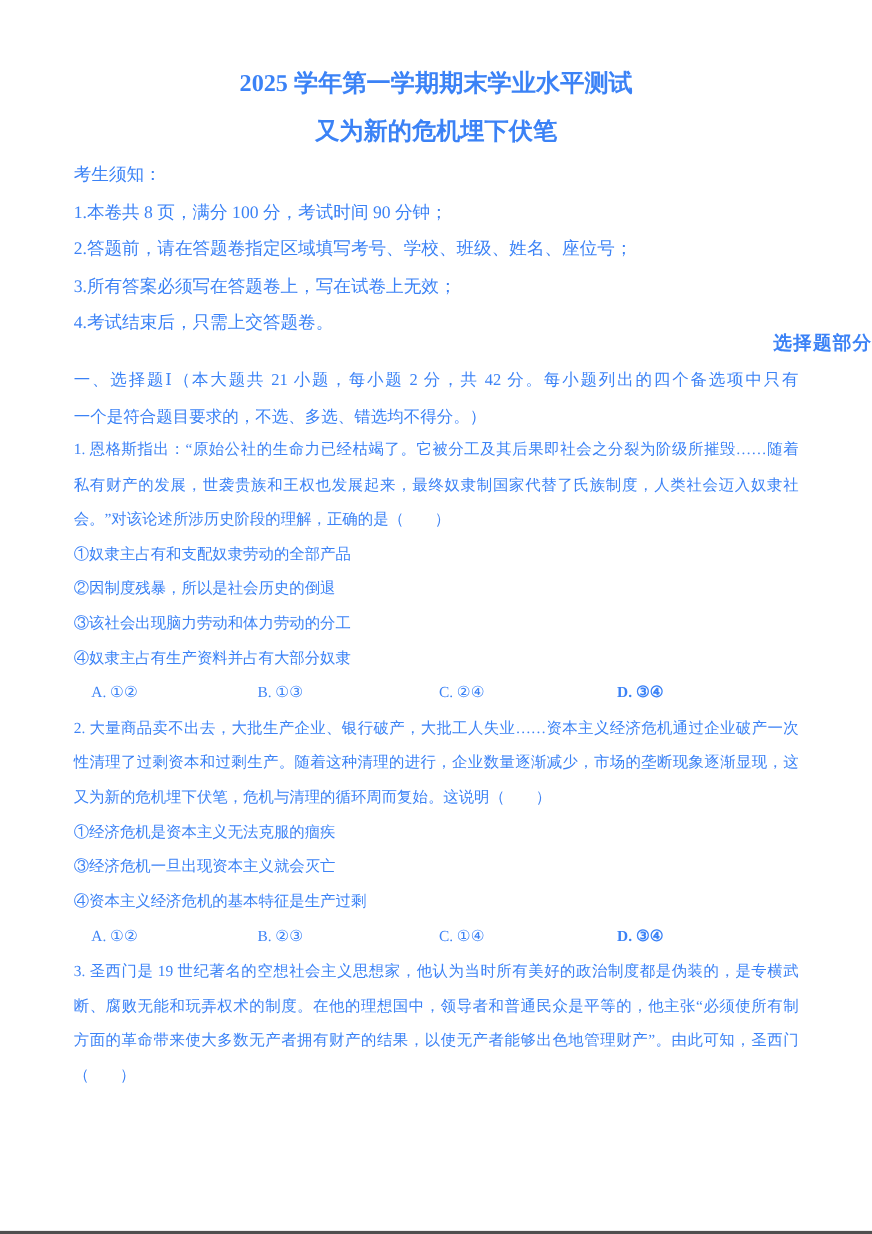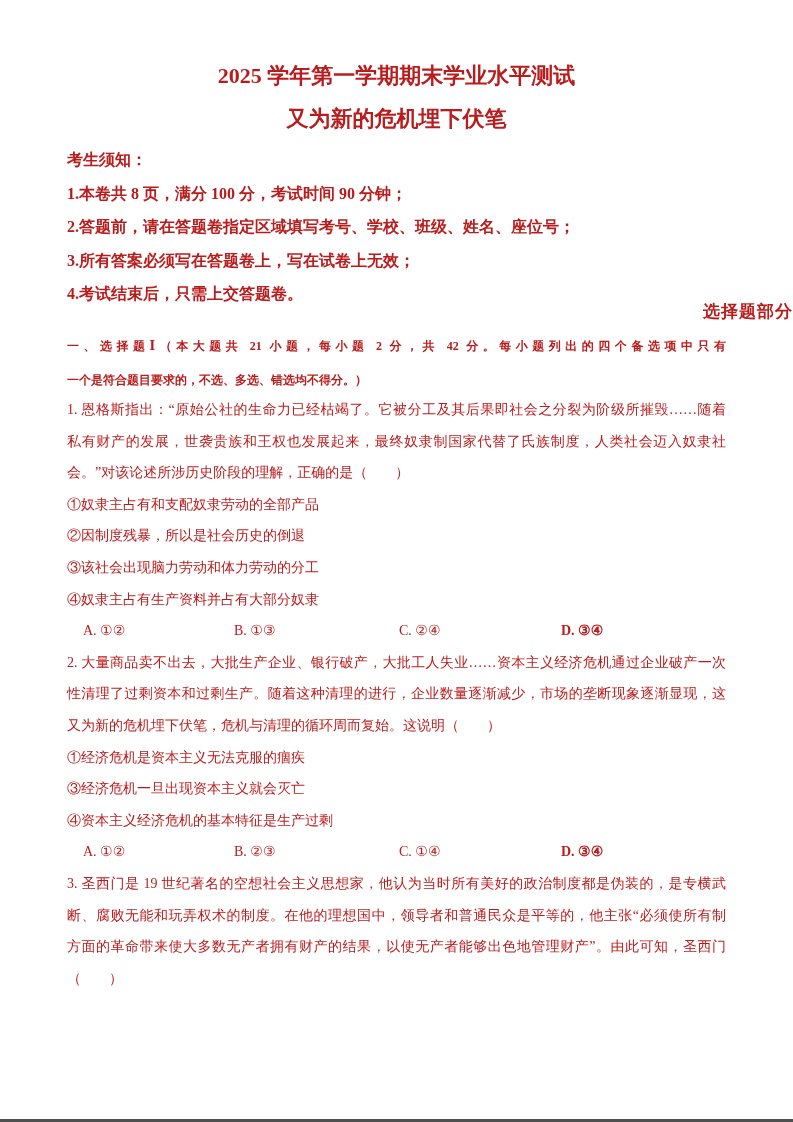--- a/index.html
+++ b/index.html
@@ -1,38 +1,38 @@
 <!DOCTYPE html>
 <html><head>
 <meta charset="utf-8">
 <style>
   html, body { margin: 0; padding: 0; }
   .page {
     position: relative;
     width: 793px;
     height: 1122px;
     background: #ffffff;
-    color: #b91c1c;
+    color: #3b82f6;
     font-family: "Liberation Serif", "DejaVu Serif", serif;
     overflow: hidden;
   }
   .abs { position: absolute; }
   .content { left: 67px; width: 659px; }
   .centered { left: 0; width: 793px; text-align: center; }
 
   .title-line { font-weight: bold; font-size: 22px; line-height: 27px; }
   #title1 { top: 62px; }
   #title2 { top: 105px; }
 
-  .notice { top: 143px; font-weight: bold; font-size: 16px; }
+  .notice { top: 143px; font-weight: normal; font-size: 16px; }
   .notice .nline { line-height: 33.6px; }
 
   .part-label { top: 300px; font-weight: bold; font-size: 17px; letter-spacing: 1px; line-height: 24px; text-align: right; }
 
-  .intro { top: 329px; font-weight: bold; font-size: 12px; }
+  .intro { top: 329px; font-weight: normal; font-size: 15px; }
   .intro .iline { line-height: 34px; }
 
   .questions { top: 394px; font-size: 14px; }
   .qline { line-height: 31.6px; height: 31.6px; }
   .fill { text-align: justify; text-align-last: justify; }
 
   .options-row { position: relative; }
   .options-row .opt { position: absolute; top: 0; white-space: nowrap; }
   .opt-a { left: 16px; }
   .opt-b { left: 167px; }

